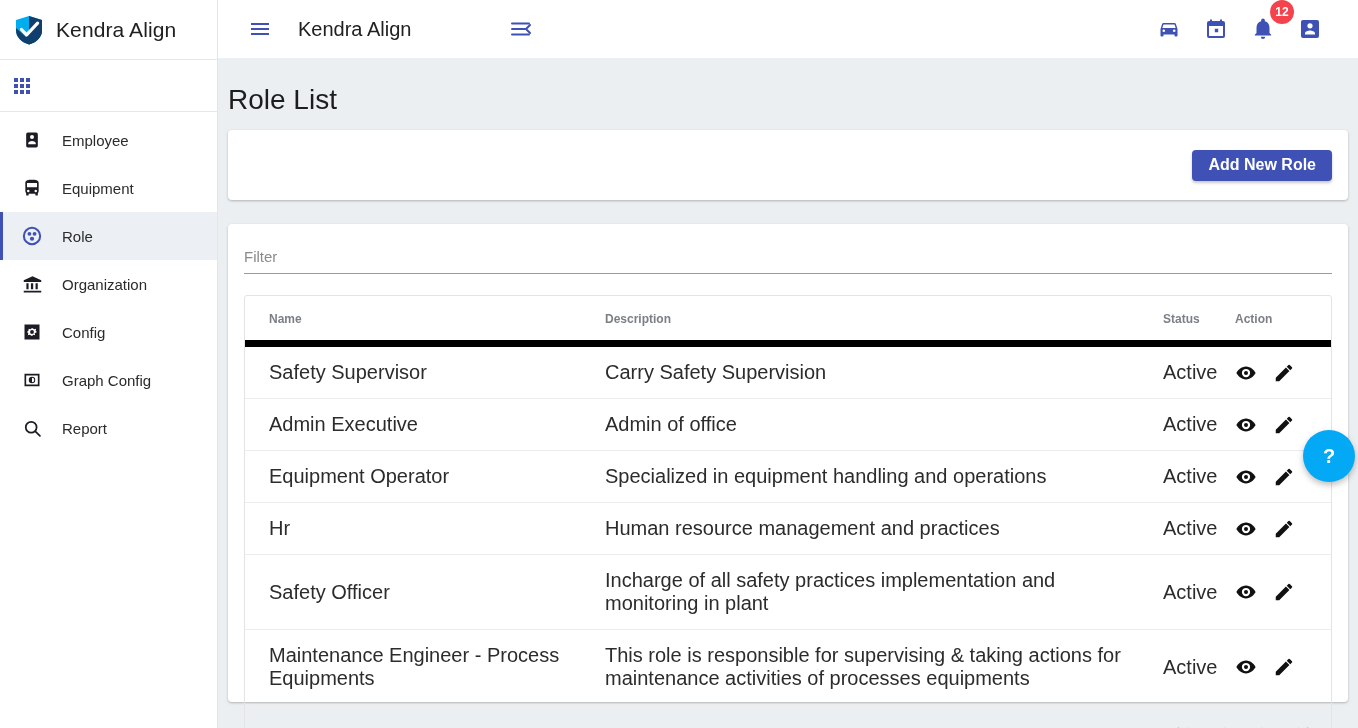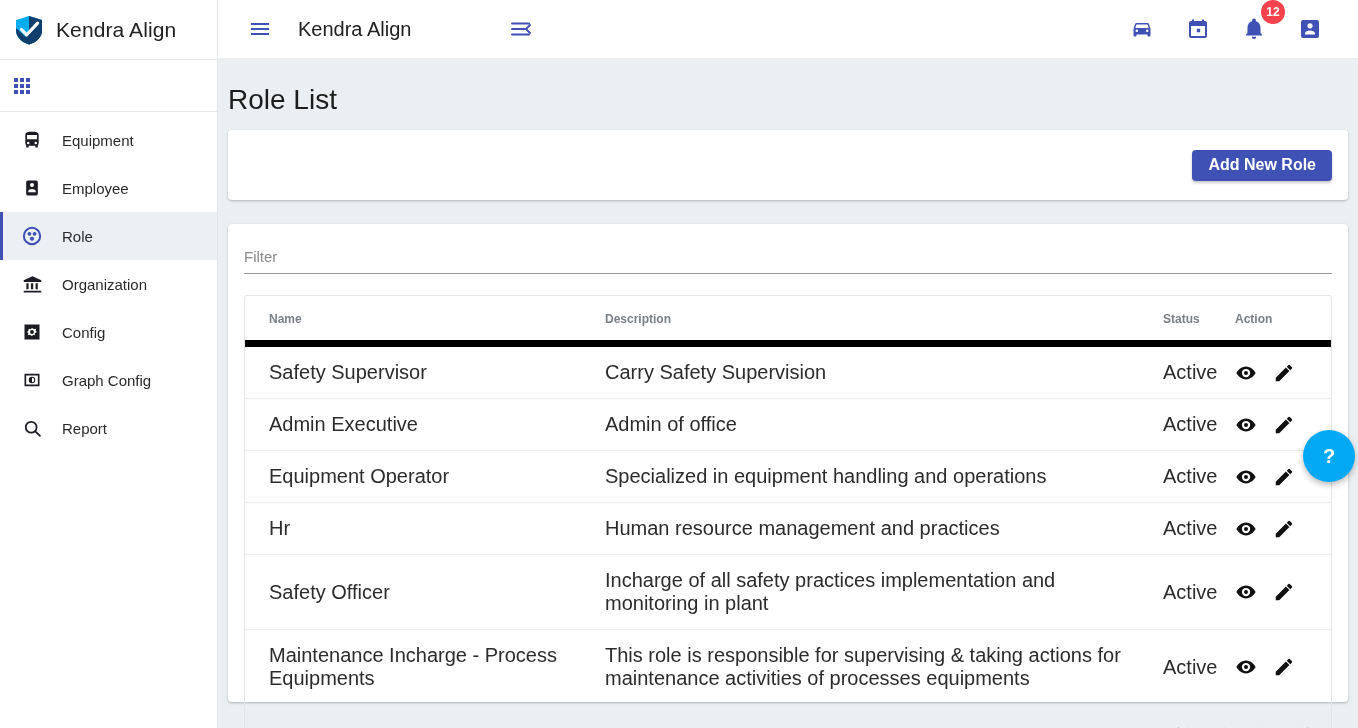--- a/index.html
+++ b/index.html
@@ -97,21 +97,21 @@
     cursor: pointer;
     background: none; border: none;
   }
   #topbar .app-name {
     font-size: 20px;
     color: #212121;
     margin-left: 18px;
   }
   .collapse-btn { margin-left: 90px; }
   .spacer { flex: 1 1 auto; }
-  .tb-right { display: flex; align-items: center; gap: 16px; padding-right: 14px; }
+  .tb-right { display: flex; align-items: center; gap: 7px; padding-right: 14px; }
   .badge-wrap { position: relative; display: flex; align-items: center; justify-content: center; }
   .badge {
     position: absolute;
     top: -9px; right: -11px;
     min-width: 24px; height: 24px;
     border-radius: 50%;
     background: #f4434c;
     color: #fff;
     font-size: 12px;
     font-weight: 700;
@@ -292,33 +292,33 @@
         <i></i>
         <i></i>
     </span>
   </div>
 
   <nav class="nav">
 
     <div class="nav-item">
       <span class="ic">
         <svg viewBox="0 0 24 24" width="20" height="20" fill="currentColor">
-            <path d="M4 16c0 .88.39 1.67 1 2.22V20a1 1 0 0 0 1 1h1a1 1 0 0 0 1-1v-1h8v1a1 1 0 0 0 1 1h1a1 1 0 0 0 1-1v-1.78c.61-.55 1-1.34 1-2.22V6c0-3.5-3.58-4-8-4s-8 .5-8 4v10zm3.5 1a1.5 1.5 0 1 1 0-3 1.5 1.5 0 0 1 0 3zm9 0a1.5 1.5 0 1 1 0-3 1.5 1.5 0 0 1 0 3zM18 11H6V6h12v5z"></path>
+            <path d="M17 3H7a2 2 0 0 0-2 2v14a2 2 0 0 0 2 2h10a2 2 0 0 0 2-2V5a2 2 0 0 0-2-2zm-5 3a2.4 2.4 0 1 1 0 4.8A2.4 2.4 0 0 1 12 6zm4.5 11h-9v-1.2c0-1.6 3-2.5 4.5-2.5s4.5.9 4.5 2.5V17z"></path>
           </svg>
       </span>
-      <span>Equipment</span>
+      <span>Employee</span>
     </div>
 
     <div class="nav-item">
       <span class="ic">
         <svg viewBox="0 0 24 24" width="20" height="20" fill="currentColor">
-            <path d="M17 3H7a2 2 0 0 0-2 2v14a2 2 0 0 0 2 2h10a2 2 0 0 0 2-2V5a2 2 0 0 0-2-2zm-5 3a2.4 2.4 0 1 1 0 4.8A2.4 2.4 0 0 1 12 6zm4.5 11h-9v-1.2c0-1.6 3-2.5 4.5-2.5s4.5.9 4.5 2.5V17z"></path>
+            <path d="M4 16c0 .88.39 1.67 1 2.22V20a1 1 0 0 0 1 1h1a1 1 0 0 0 1-1v-1h8v1a1 1 0 0 0 1 1h1a1 1 0 0 0 1-1v-1.78c.61-.55 1-1.34 1-2.22V6c0-3.5-3.58-4-8-4s-8 .5-8 4v10zm3.5 1a1.5 1.5 0 1 1 0-3 1.5 1.5 0 0 1 0 3zm9 0a1.5 1.5 0 1 1 0-3 1.5 1.5 0 0 1 0 3zM18 11H6V6h12v5z"></path>
           </svg>
       </span>
-      <span>Employee</span>
+      <span>Equipment</span>
     </div>
 
     <div class="nav-item active">
       <span class="ic">
         <svg viewBox="0 0 24 24" width="22" height="22" fill="currentColor">
             <path d="M12 2a10 10 0 1 0 0 20 10 10 0 0 0 0-20zm0 2.2a7.8 7.8 0 0 1 7.8 7.8A7.8 7.8 0 0 1 12 19.8 7.8 7.8 0 0 1 4.2 12 7.8 7.8 0 0 1 12 4.2z"></path>
             <circle cx="9.2" cy="9.6" r="2.1"></circle>
             <circle cx="14.8" cy="9.6" r="2.1"></circle>
             <circle cx="12" cy="15" r="2.3"></circle>
           </svg>
@@ -541,21 +541,21 @@
                   <button class="act-btn">
                       <svg viewBox="0 0 24 24" width="22" height="22" fill="currentColor">
                         <path d="M3 17.2V21h3.8L17.9 9.9l-3.8-3.8L3 17.2zM20.7 7.1a1 1 0 0 0 0-1.4l-2.4-2.4a1 1 0 0 0-1.4 0l-1.9 1.9 3.8 3.8 1.9-1.9z"></path>
                       </svg>
                     </button>
                 </span>
               </td>
             </tr>
 
             <tr>
-              <td class="col-name">Maintenance Incharge - Process Equipments</td>
+              <td class="col-name">Maintenance Engineer - Process Equipments</td>
               <td class="col-desc">This role is responsible for supervising &amp; taking actions for maintenance activities of processes equipments</td>
               <td class="col-status">Active</td>
               <td class="col-action">
                 <span class="act-cell">
                   <button class="act-btn">
                       <svg viewBox="0 0 24 24" width="22" height="22" fill="currentColor">
                         <path d="M12 5C6.9 5 3 9.2 1.5 12 3 14.8 6.9 19 12 19s9-4.2 10.5-7C21 9.2 17.1 5 12 5zm0 11.5A4.5 4.5 0 1 1 12 7.5a4.5 4.5 0 0 1 0 9zm0-2.3a2.2 2.2 0 1 0 0-4.4 2.2 2.2 0 0 0 0 4.4z"></path>
                       </svg>
                     </button>
                   <button class="act-btn">

